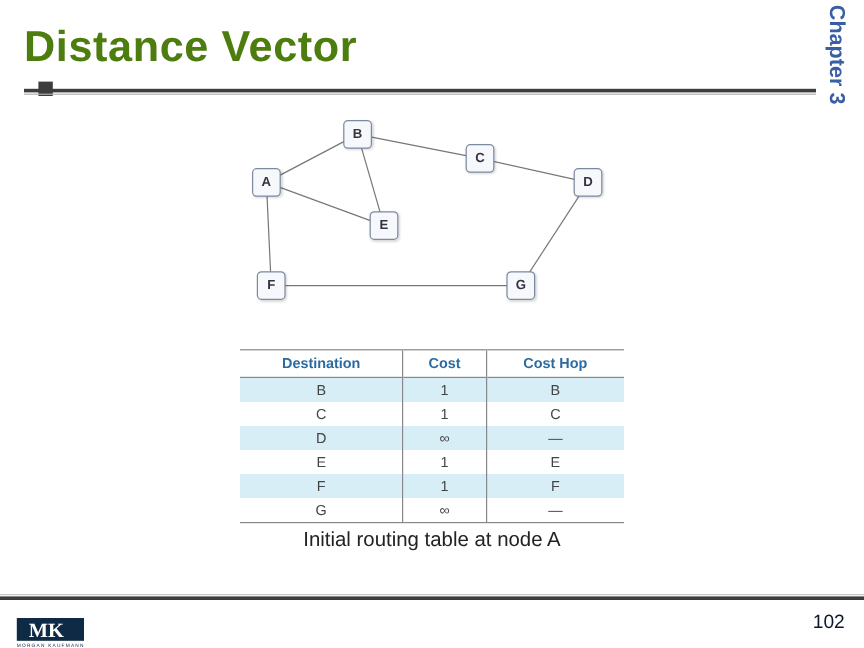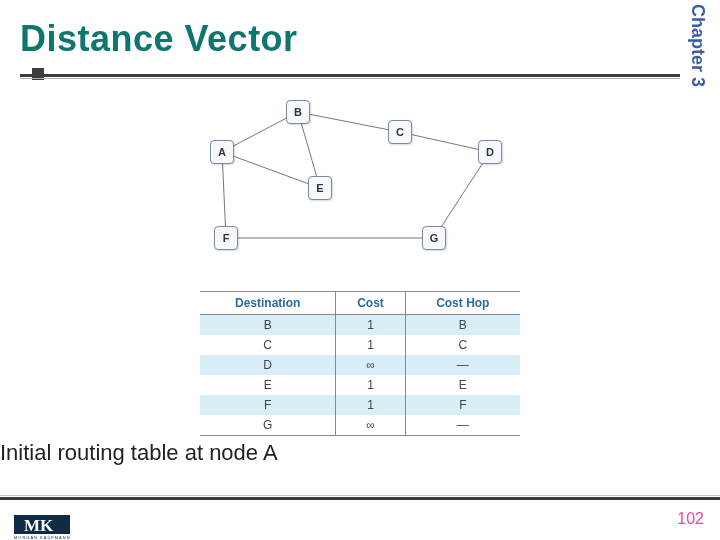--- a/index.html
+++ b/index.html
@@ -1,20 +1,20 @@
 <!DOCTYPE html>
 <html><head>
 <meta charset="utf-8">
 <style>
   * { box-sizing: border-box; margin: 0; padding: 0; }
   html, body { width: 720px; height: 540px; font-family: Arial, Helvetica, sans-serif; background: #fff; position: relative; overflow: hidden; }
   .slide { width: 720px; height: 540px; position: relative; }
 
   .title-block { position: absolute; top: 18px; left: 20px; right: 40px; }
-  .title-text { font-size: 36px; font-weight: bold; color: #0f766e; letter-spacing: 0.5px; }
+  .title-text { font-size: 36px; font-weight: bold; color: #4d7c0f; letter-spacing: 0.5px; }
   .title-rule-thick { position: absolute; left: 0; right: 0; top: 56px; height: 3px; background: #3d3d3d; }
   .title-rule-thin  { position: absolute; left: 0; right: 0; top: 60px; height: 1px; background: #b0b0b0; }
   .title-bullet { position: absolute; left: 12px; top: 50px; width: 12px; height: 12px; background: #3d3d3d; }
 
   .sidelabel { position: absolute; right: 6px; top: 0px; width: 26px; height: 120px; }
   .sidelabel span { display: block; transform: rotate(90deg); transform-origin: left top; position: absolute; left: 20px; top: 4px; white-space: nowrap; font-size: 18px; color: #3a5ea5; font-weight: bold; }
 
   .figure { position: absolute; left: 200px; top: 90px; width: 320px; height: 170px; }
   .node { position: absolute; width: 24px; height: 24px; border: 1px solid #7a8aa0; border-radius: 4px; background: #f6f8fb; box-shadow: 1px 1px 2px rgba(0,0,0,0.15); font-size: 11px; font-weight: bold; color: #334; display: flex; align-items: center; justify-content: center; }
   .edges { position: absolute; left:0; top:0; width:100%; height:100%; }
@@ -22,25 +22,25 @@
 
   .rtable-wrap { position: absolute; left: 200px; top: 256px; width: 320px; }
   .rtable { width: 100%; border-collapse: collapse; font-size: 12px; margin-top: 35px; }
   .rtable th { color: #2c6aa0; font-weight: bold; padding: 4px 6px; text-align: center; border-top: 1px solid #888; border-bottom: 1px solid #888; background: #fff; }
   .rtable td { text-align: center; padding: 3px 6px; color: #444; }
   .rtable tr.band td { background: #d8eef6; }
   .rtable tr.plain td { background: #fff; }
   .rtable td.sep, .rtable th.sep { border-left: 1px solid #888; }
   .rtable-bot { border-top:1px solid #888; height:0; }
 
-  .caption { position: absolute; left: 0; right: 0; top: 440px; text-align: left; font-size: 22px; color: #222; }
+  .caption { position: absolute; left: 0; right: 0; top: 440px; text-align: center; font-size: 17px; color: #222; }
 
   .footer-rule-thin { position: absolute; left: 0; right: 0; bottom: 44px; height: 1px; background: #c7c7c7; }
   .footer-rule-thick{ position: absolute; left: 0; right: 0; bottom: 40px; height: 3px; background: #3d3d3d; }
-  .pagenum { position: absolute; right: 16px; bottom: 12px; font-size: 16px; color: #ec4899; }
+  .pagenum { position: absolute; right: 16px; bottom: 12px; font-size: 16px; color: #0f172a; }
 
   .logo { position: absolute; left: 14px; bottom: 6px; width: 56px; height: 19px; background: #0e2a44; display:flex; align-items:center; justify-content:center; }
   .logo svg { display:block; }
   .logo-sub { position:absolute; left:14px; bottom:0px; font-size:4px; letter-spacing:1px; color:#0e2a44; }
 </style>
 </head>
 <body>
 
 <div class="slide">
 

